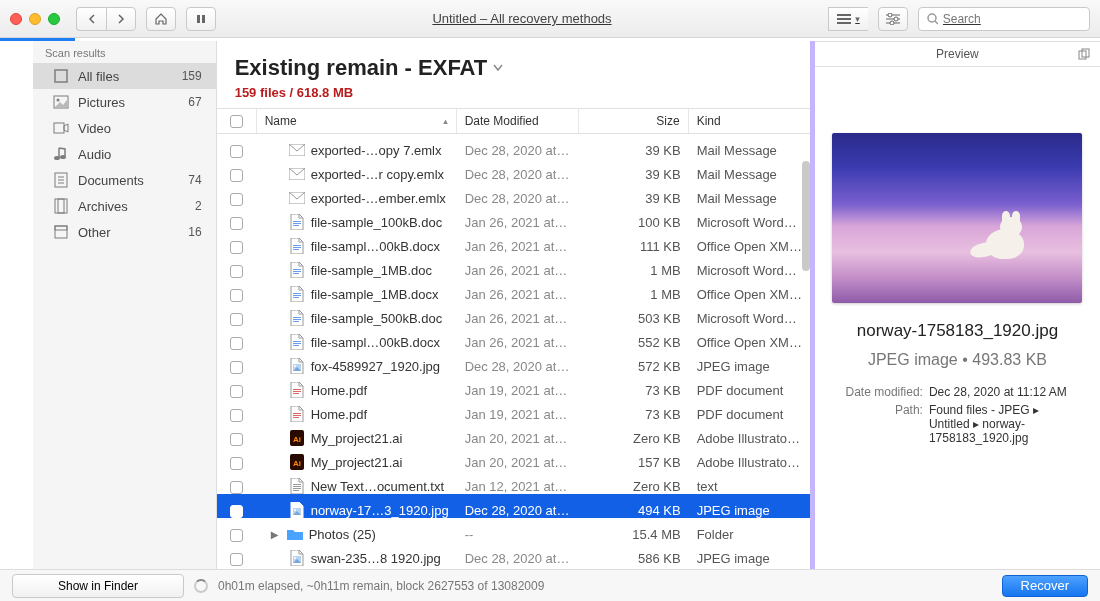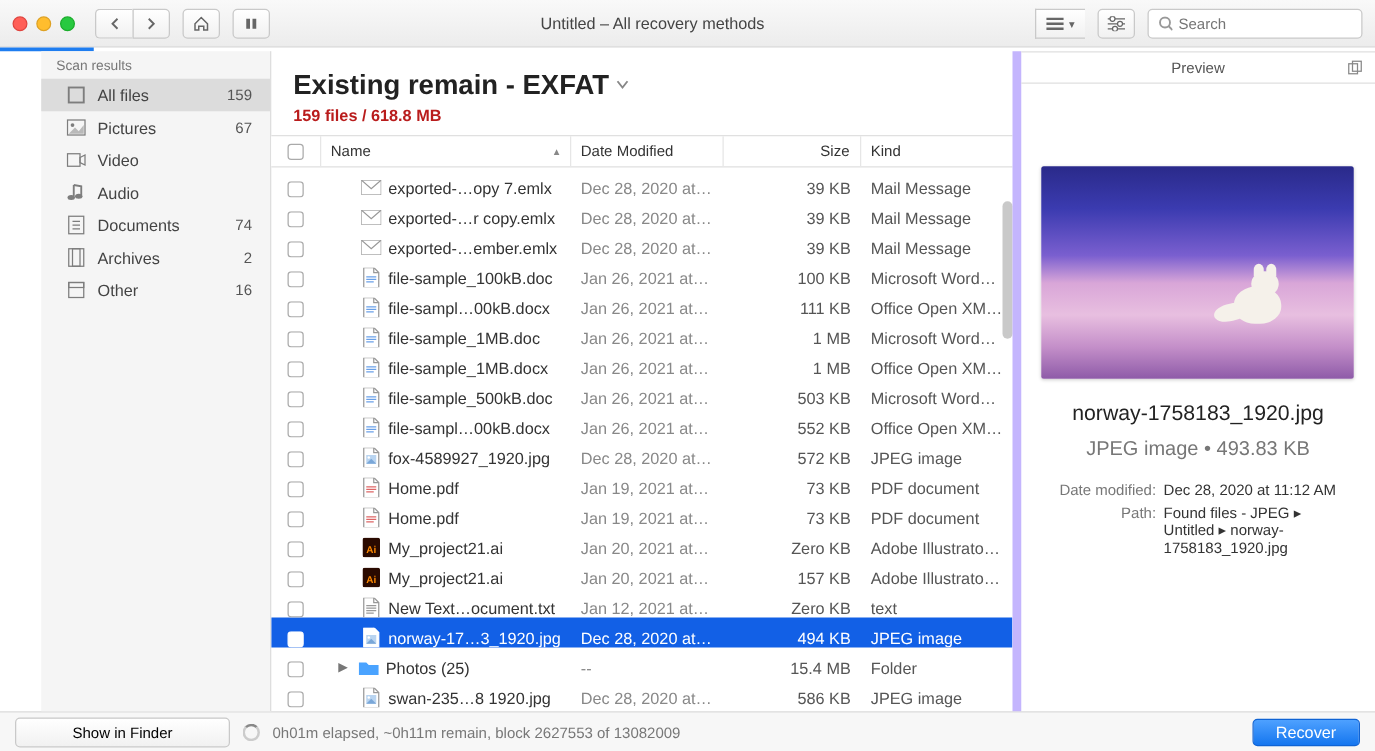--- a/index.html
+++ b/index.html
@@ -1,18 +1,18 @@
 <!DOCTYPE html>
 <html><head>
 <meta charset="utf-8">
 <style>
   * { box-sizing: border-box; margin: 0; padding: 0; }
   html, body { width: 1100px; height: 601px; font-family: -apple-system, "Helvetica Neue", Arial, sans-serif; font-size: 13px; color: #333; background: #fff; overflow: hidden; }
   
-  .toolbar { height: 38px; background: linear-gradient(#f9f9f9, #ececec); border-bottom: 1px solid #d6d6d6; display: flex; align-items: center; padding: 0 10px; gap: 10px; }
+  .toolbar { height: 38px; background: linear-gradient(#f9f9f9, #ececec); border-bottom: 1px solid #d6d6d6; display: flex; align-items: center; padding: 0 10px; gap: 10px; text-decoration: underline; }
   .traffic { display:flex; gap:7px; margin-right:6px; }
   .dot { width:12px; height:12px; border-radius:50%; }
   .dot.red{background:#ff5f57;border:1px solid #e0443e;}
   .dot.yellow{background:#ffbd2e;border:1px solid #dea123;}
   .dot.green{background:#28c940;border:1px solid #1aad2b;}
   .tb-btn { height:24px; min-width:30px; border:1px solid #c9c9c9; border-radius:4px; background:linear-gradient(#fff,#f1f1f1); display:flex; align-items:center; justify-content:center; color:#555; font-size:12px;}
   .tb-group { display:flex; }
   .tb-group .tb-btn:first-child{border-top-right-radius:0;border-bottom-right-radius:0;border-right:none;}
   .tb-group .tb-btn:last-child{border-top-left-radius:0;border-bottom-left-radius:0;}
   .tb-title { flex:1; text-align:center; color:#444; font-size:13px;}
@@ -51,21 +51,21 @@
   .row .name.indent-less{padding-left:14px;}
   .row .date{width:122px; color:#888;}
   .row.sel .date,.row.sel .size,.row.sel .kind{color:#fff;}
   .row .size{width:110px; text-align:right; color:#555;}
   .row .kind{flex:1; color:#555;}
   .file-ico{width:16px;height:16px;display:inline-flex;align-items:center;justify-content:center;flex-shrink:0;}
   .checkbox{width:13px;height:13px;border:1px solid #aaa;border-radius:3px;background:#fff;}
   .row.sel .checkbox{border-color:#fff;}
   .disclosure{width:10px;color:#777;font-size:10px;}
   
-  .preview { width:300px; border-left:7px solid #c4b5fd; display:flex; flex-direction:column; position:relative;}
+  .preview { width:300px; border-left:5px solid #c4b5fd; display:flex; flex-direction:column; position:relative;}
   .pv-header{ height:26px; border-top:1px solid #e0e0e0; border-bottom:1px solid #e0e0e0; display:flex; align-items:center; justify-content:center; color:#555; font-size:12px; position:relative;}
   .pv-copy{position:absolute; right:10px; color:#888;}
   .pv-body{ flex:1; padding:18px 14px 0; overflow:hidden;}
   .pv-image{ width:250px; height:170px; margin:48px auto 18px; border-radius:2px; background:
     linear-gradient(180deg, #2a2a8a 0%, #3b3bb0 20%, #7a5fcf 42%, #d9a6d8 55%, #e8bfe0 70%, #c48fc9 85%, #8e5ba8 100%);
     position:relative; box-shadow:0 1px 3px rgba(0,0,0,.2);}
   .fox{position:absolute; right:46px; bottom:44px; width:56px; height:48px;}
   .fox-body{position:absolute;left:6px;bottom:0;width:38px;height:30px;background:#f5f1ea;border-radius:50% 50% 45% 45%;}
   .fox-head{position:absolute;left:20px;bottom:22px;width:22px;height:20px;background:#f5f1ea;border-radius:50%;}
   .fox-ear1,.fox-ear2{position:absolute;width:8px;height:10px;background:#f5f1ea;border-radius:50% 50% 0 0;}

